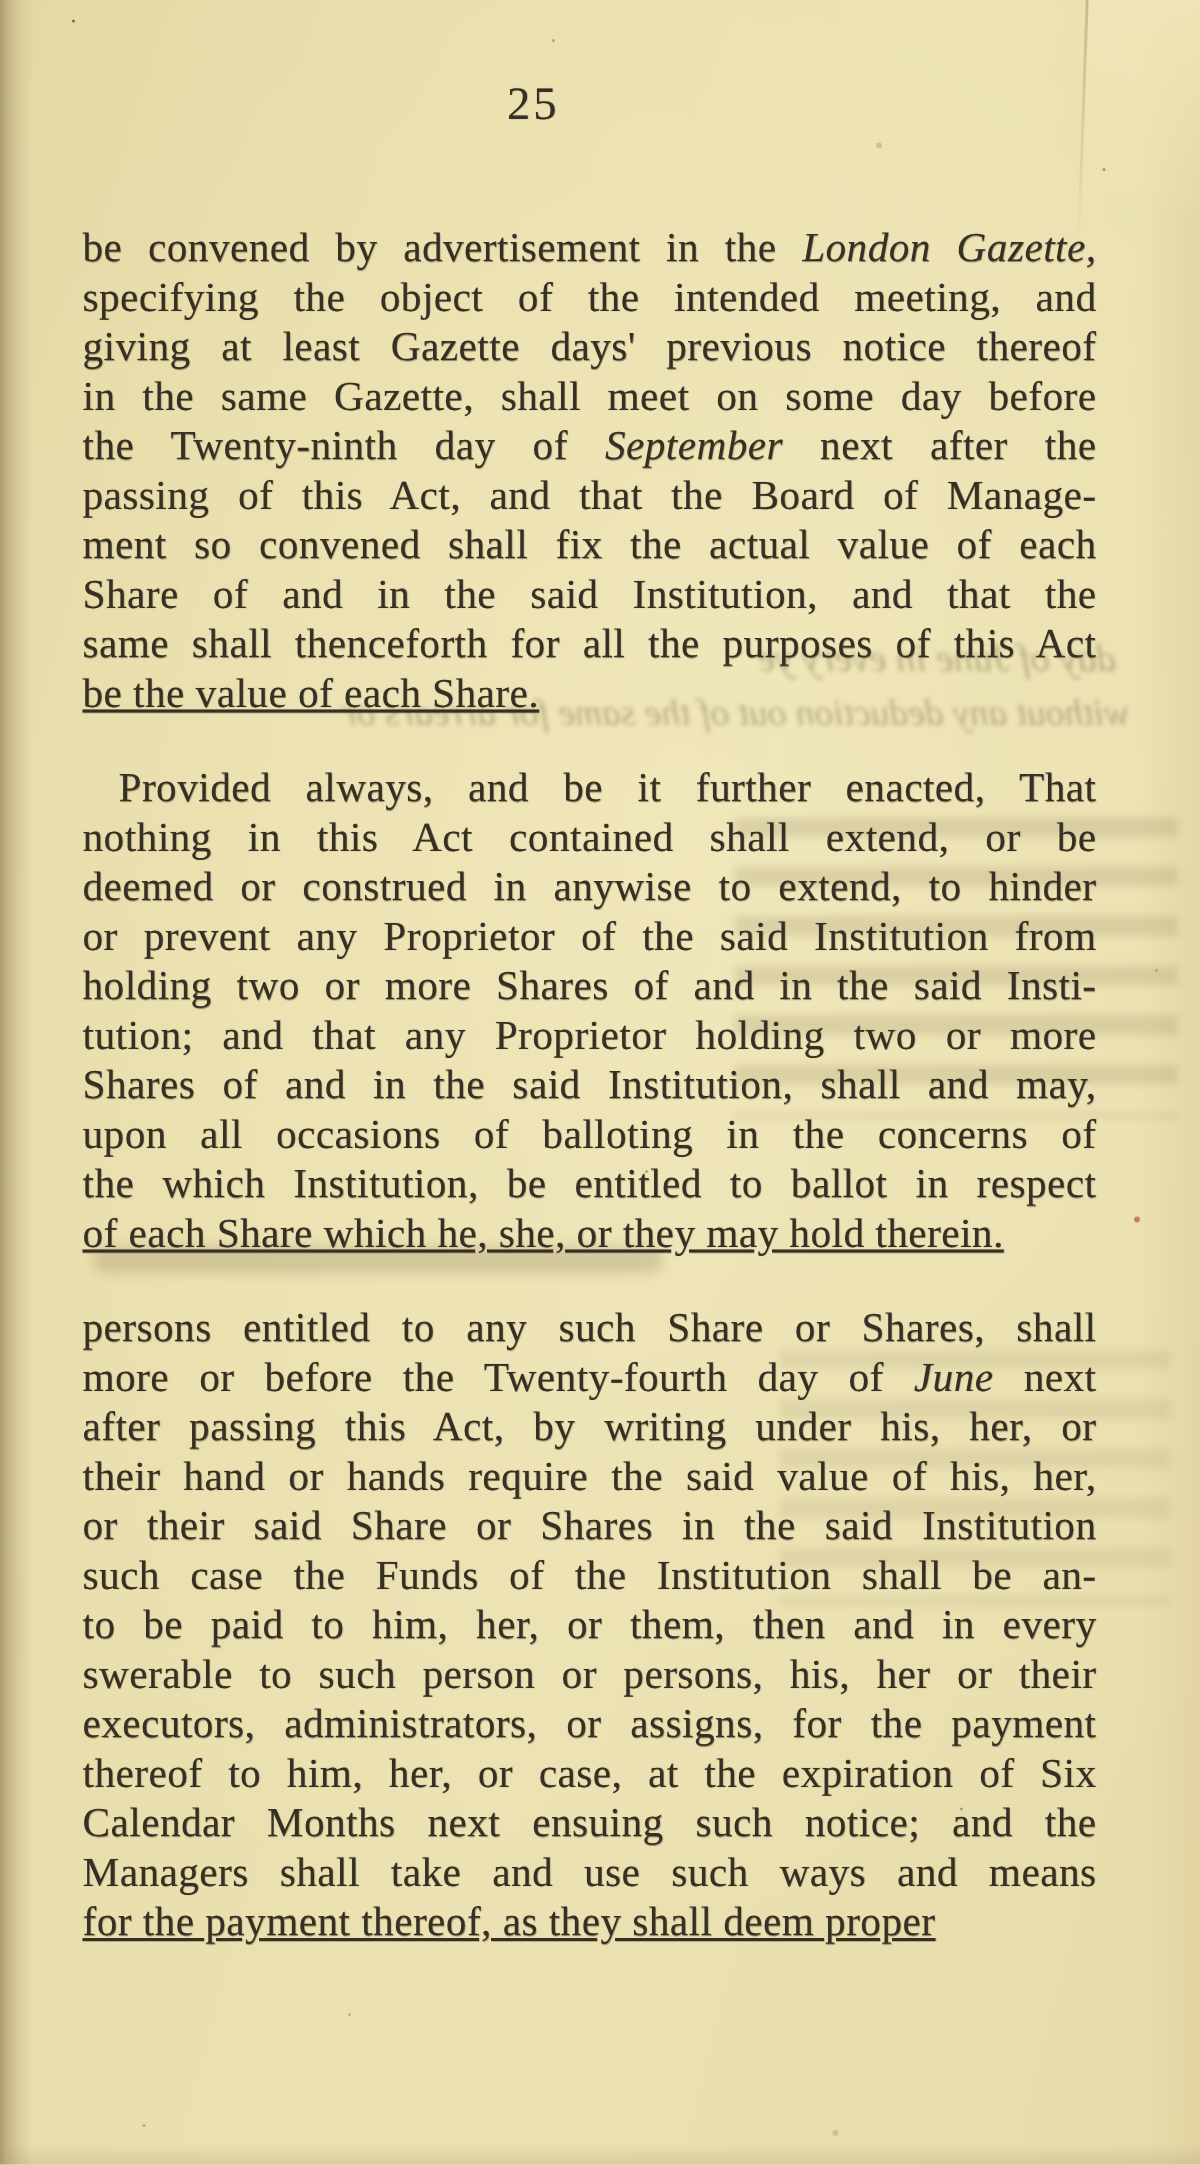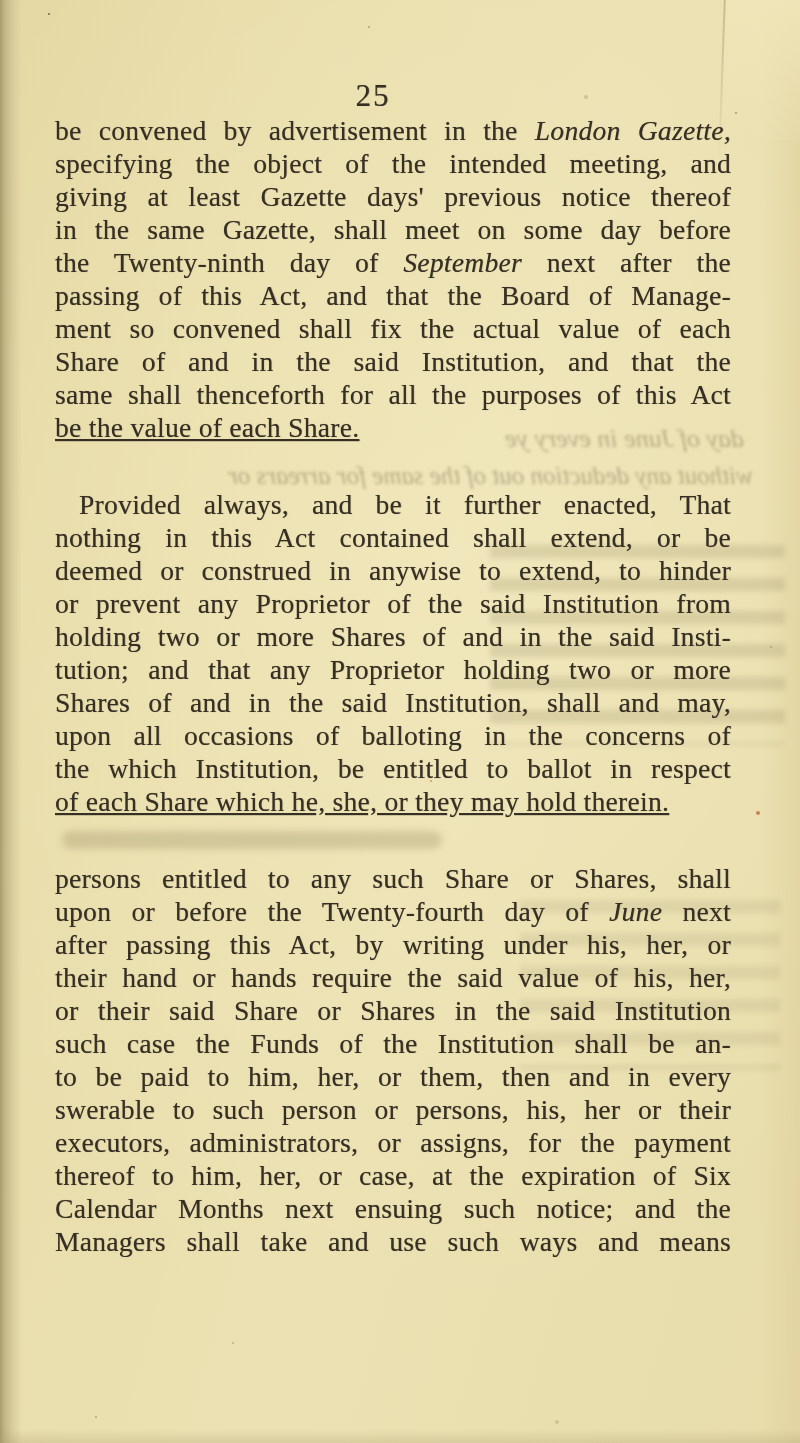--- a/index.html
+++ b/index.html
@@ -58,38 +58,37 @@
       770px 646px 0 0 rgba(180,100,55,0.5),
       640px 1205px 0 0 rgba(110,96,60,0.5),
       232px 1342px 0 0 rgba(120,105,65,0.4),
       95px 1416px 0 0 rgba(120,105,65,0.45),
       556px 1421px 0 1px rgba(150,132,88,0.3),
       430px 780px 0 0 rgba(186,90,48,0.55);
   }
   
   .page-number {
     position: absolute;
-    left: 338px; top: 78px; width: 70px;
-    text-align: center;
+    left: 338px; top: 51px; width: 70px;
     font-size: 31px;
     letter-spacing: 2px;
     color: var(--ink, #362f23);
     text-shadow: 0.4px 0.4px 0.7px rgba(54,47,35,0.5);
   }
   
   .text-column {
     position: absolute;
-    left: 55px; top: 114px; width: 676px;
+    left: 55px; top: 148px; width: 676px;
     font-size: 27.5px;
     line-height: 33px;
     letter-spacing: 0.3px;
     color: var(--ink, #362f23);
     text-shadow: 0.35px 0.35px 0.7px rgba(54,47,35,0.55);
   }
-  .paragraph + .paragraph { margin-top: 44px; }
+  .paragraph + .paragraph { margin-top: 30px; }
   .line {
     width: 100%;
     text-align: justify;
     text-align-last: justify;
     white-space: normal;
   }
   .line.no-just { text-align-last: left; text-decoration: underline; }
   .line.indent { text-indent: 24px; }
   .it { font-style: italic; }
   
@@ -166,26 +165,27 @@
         <div class="line"><span>or prevent any Proprietor of the said Institution from</span></div>
         <div class="line"><span>holding two or more Shares of and in the said Insti-</span></div>
         <div class="line"><span>tution; and that any Proprietor holding two or more</span></div>
         <div class="line"><span>Shares of and in the said Institution, shall and may,</span></div>
         <div class="line"><span>upon all occasions of balloting in the concerns of</span></div>
         <div class="line"><span>the which Institution, be entitled to ballot in respect</span></div>
         <div class="line no-just"><span>of each Share which he, she, or they may hold therein.</span></div>
       </div>
       <div class="paragraph">
         <div class="line"><span>persons entitled to any such Share or Shares, shall</span></div>
-        <div class="line"><span>upon or before the Twenty-fourth day of </span><span class="it">June</span><span> next</span></div>
+        <div class="line"><span>more or before the Twenty-fourth day of </span><span class="it">June</span><span> next</span></div>
         <div class="line"><span>after passing this Act, by writing under his, her, or</span></div>
         <div class="line"><span>their hand or hands require the said value of his, her,</span></div>
         <div class="line"><span>or their said Share or Shares in the said Institution</span></div>
         <div class="line"><span>such case the Funds of the Institution shall be an-</span></div>
         <div class="line"><span>to be paid to him, her, or them, then and in every</span></div>
         <div class="line"><span>swerable to such person or persons, his, her or their</span></div>
         <div class="line"><span>executors, administrators, or assigns, for the payment</span></div>
         <div class="line"><span>thereof to him, her, or case, at the expiration of Six</span></div>
         <div class="line"><span>Calendar Months next ensuing such notice; and the</span></div>
         <div class="line"><span>Managers shall take and use such ways and means</span></div>
+        <div class="line no-just"><span>for the payment thereof, as they shall deem proper</span></div>
       </div>
     </div>
 </div>
 
 </body></html>

